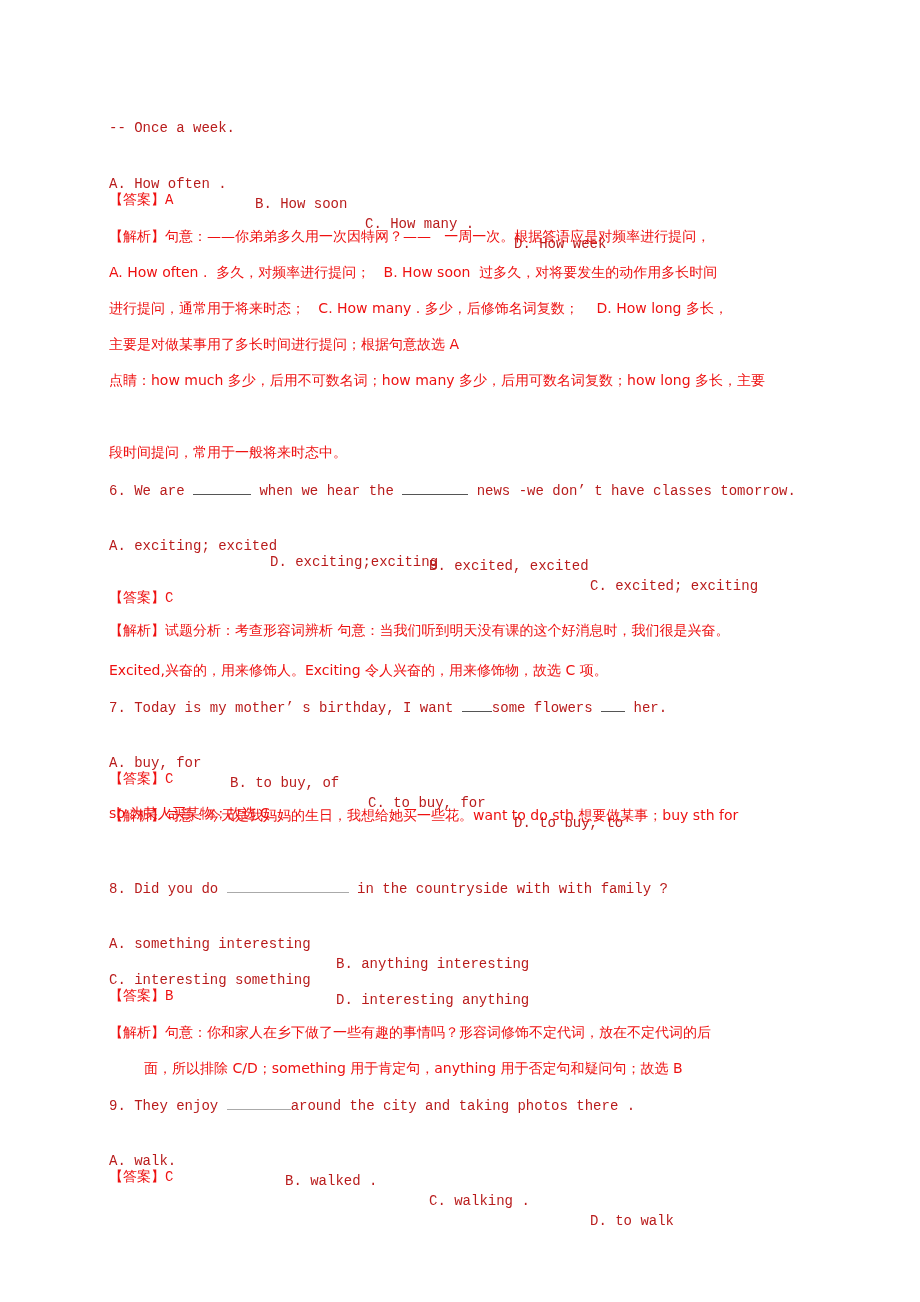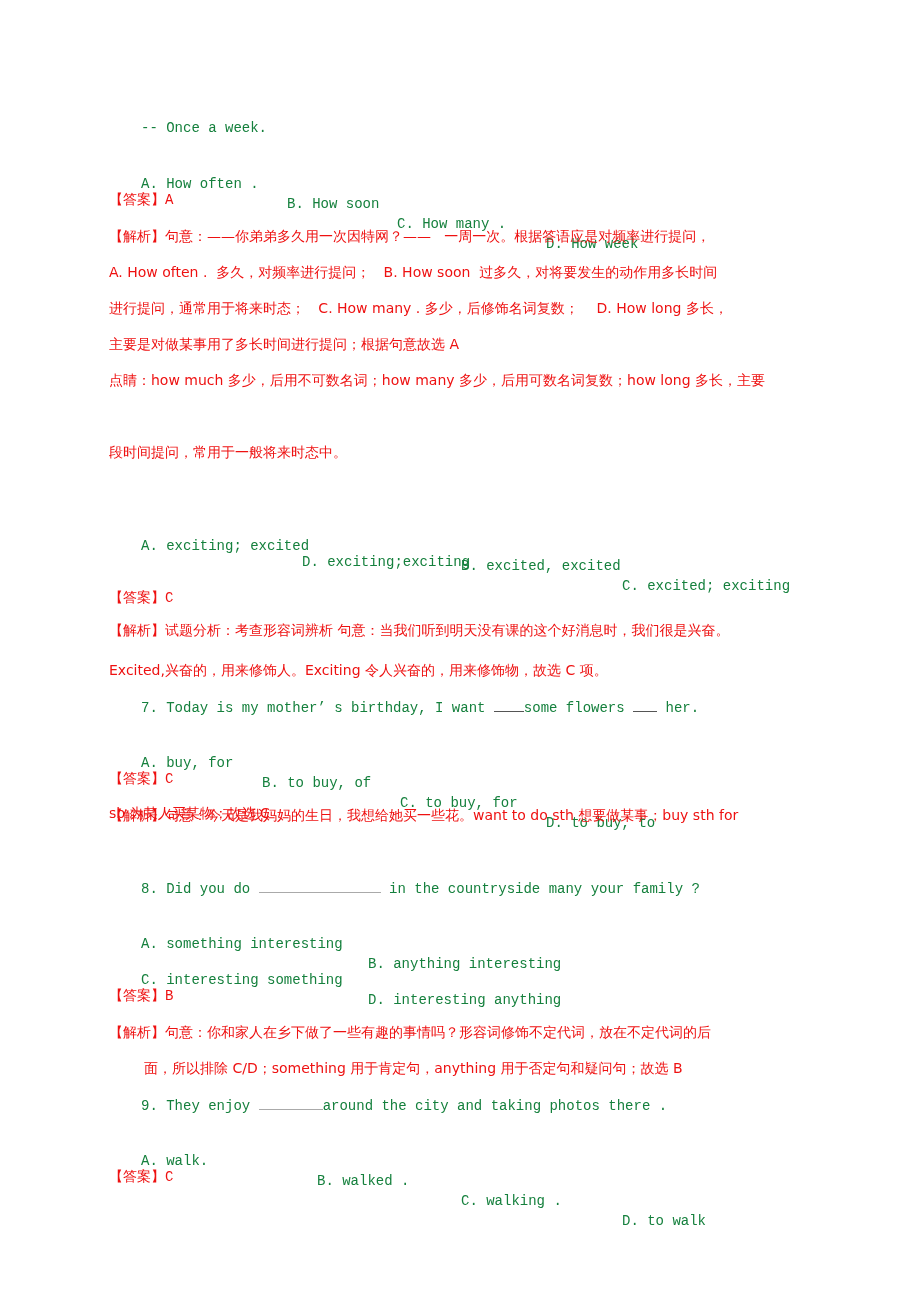--- a/index.html
+++ b/index.html
@@ -29,22 +29,21 @@
       white-space: pre;
       line-height: 20px;
       height: 20px;
       font-size: 14px;
       letter-spacing: 0px;
     }
     .red {
       color: #ee1111;
     }
     .black {
-      color: #15803d;
-      margin-left: 32px;
+      color: #b91c1c;
     }
     .cjk {
       font-family: "DejaVu Sans", sans-serif;
     }
     .blank {
       display: inline-block;
       border-bottom: 1px solid #555;
       height: 14px;
       vertical-align: baseline;
     }
@@ -73,20 +72,21 @@
   <div class="line red" style="top:190px;">【答案】A</div>
 
   <div class="line red cjk" style="top:226px;">【解析】句意：——你弟弟多久用一次因特网？——   一周一次。根据答语应是对频率进行提问，</div>
   <div class="line red cjk" style="top:262px;">A. How often .  多久，对频率进行提问；   B. How soon  过多久，对将要发生的动作用多长时间</div>
   <div class="line red cjk" style="top:298px;">进行提问，通常用于将来时态；   C. How many . 多少，后修饰名词复数；    D. How long 多长，</div>
   <div class="line red cjk" style="top:334px;">主要是对做某事用了多长时间进行提问；根据句意故选 A</div>
 
   <div class="line red cjk" style="top:370px;">点睛：how much 多少，后用不可数名词；how many 多少，后用可数名词复数；how long 多长，主要</div>
   <div class="line red cjk" style="top:442px;">段时间提问，常用于一般将来时态中。</div>
 
+  <div class="line black" style="top:480px;"><span>6. We are </span><span class="blank" style="width:58px;"></span><span> when we hear the </span><span class="blank" style="width:66px;"></span><span> news -we don’ t have classes tomorrow.</span></div>
 
   <div class="line black" style="top:516px; width:700px;">
     <span class="opt" style="left:0px;">A. exciting; excited</span>
     <span class="opt" style="left:320px;">B. excited, excited</span>
     <span class="opt" style="left:481px;">C. excited; exciting</span>
   </div>
   <div class="line black" style="top:552px; left:270px;">D. exciting;exciting</div>
 
   <div class="line red" style="top:588px;">【答案】C</div>
   <div class="line red cjk" style="top:606px;margin-top:14px;">【解析】试题分析：考查形容词辨析 句意：当我们听到明天没有课的这个好消息时，我们很是兴奋。</div>
@@ -98,21 +98,21 @@
     <span class="opt" style="left:0px;">A. buy, for</span>
     <span class="opt" style="left:121px;">B. to buy, of</span>
     <span class="opt" style="left:259px;">C. to buy, for</span>
     <span class="opt" style="left:405px;">D. to buy, to</span>
   </div>
 
   <div class="line red" style="top:769px;">【答案】C</div>
   <div class="line red cjk" style="top:805px;">【解析】句意：今天是我妈妈的生日，我想给她买一些花。want to do sth 想要做某事；buy sth for</div>
   <div class="line red cjk" style="top:803px;">sb 为某人买某物；故选 C</div>
 
-  <div class="line black" style="top:878px;"><span>8. Did you do </span><span class="blank gray" style="width:122px;"></span><span> in the countryside many your family ?</span></div>
+  <div class="line black" style="top:878px;"><span>8. Did you do </span><span class="blank gray" style="width:122px;"></span><span> in the countryside with with family ?</span></div>
 
   <div class="line black" style="top:914px; width:700px;">
     <span class="opt" style="left:0px;">A. something interesting</span>
     <span class="opt" style="left:227px;">B. anything interesting</span>
   </div>
   <div class="line black" style="top:950px; width:700px;">
     <span class="opt" style="left:0px;">C. interesting something</span>
     <span class="opt" style="left:227px;">D. interesting anything</span>
   </div>
 

